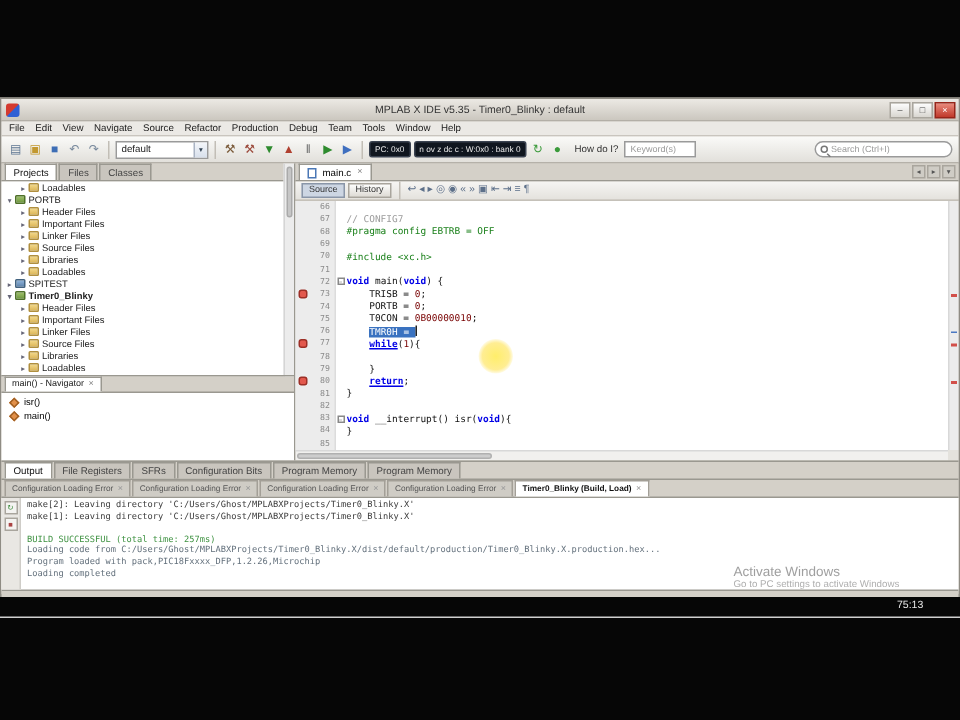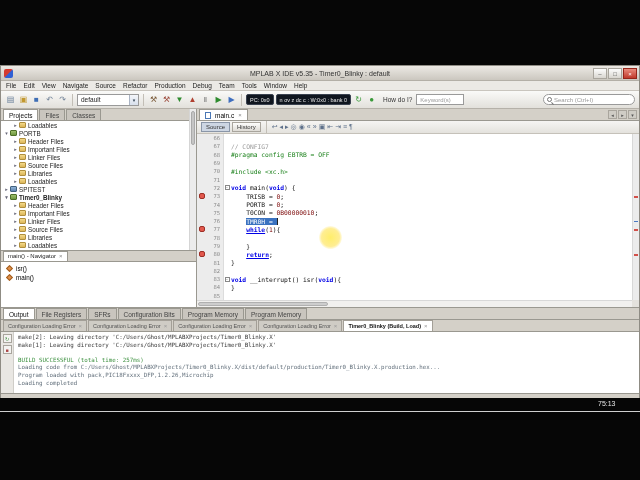--- a/index.html
+++ b/index.html
@@ -546,14 +546,18 @@
             <span class="cg-btn" style="color: rgb(170, 68, 68);">■</span>
           </div>
         <div class="console-body" id="console-body"><div class="cl cl-pl">make[2]: Leaving directory 'C:/Users/Ghost/MPLABXProjects/Timer0_Blinky.X'</div><div class="cl cl-pl">make[1]: Leaving directory 'C:/Users/Ghost/MPLABXProjects/Timer0_Blinky.X'</div><div class="cl cl-pl"> </div><div class="cl cl-ok">BUILD SUCCESSFUL (total time: 257ms)</div><div class="cl cl-in">Loading code from C:/Users/Ghost/MPLABXProjects/Timer0_Blinky.X/dist/default/production/Timer0_Blinky.X.production.hex...</div><div class="cl cl-in">Program loaded with pack,PIC18Fxxxx_DFP,1.2.26,Microchip</div><div class="cl cl-in">Loading completed</div></div>
       </div>
     </div>
 
   </div>
 
   <div class="time">75:13</div>
   <div class="bottom-line"></div>
+  <div class="watermark">
+    <div class="wm1">Activate Windows</div>
+    <div class="wm2">Go to PC settings to activate Windows</div>
+  </div>
   <div class="click-dot"></div>
 </div>
 
 </body></html>

